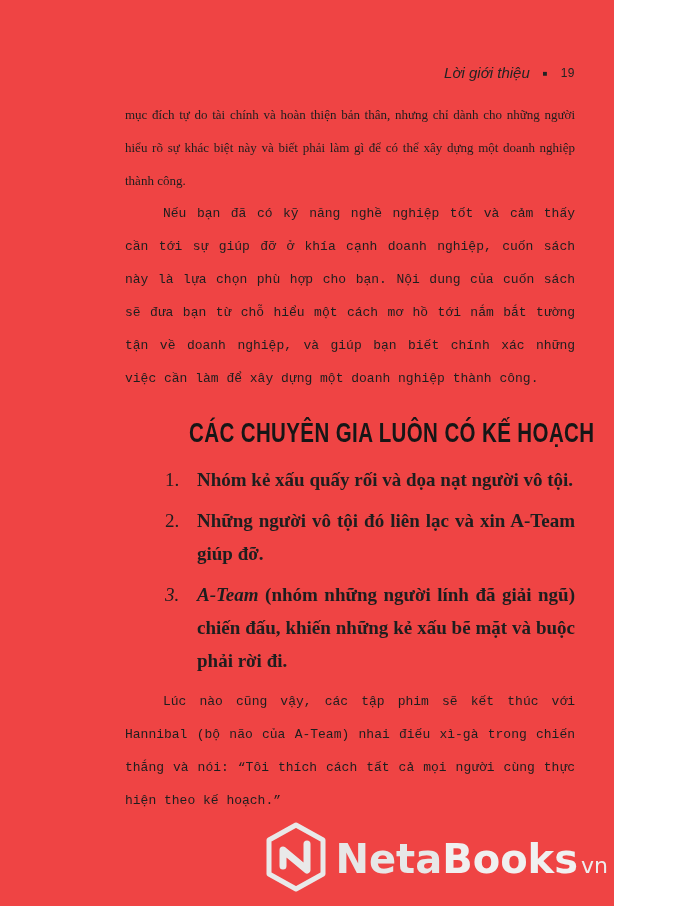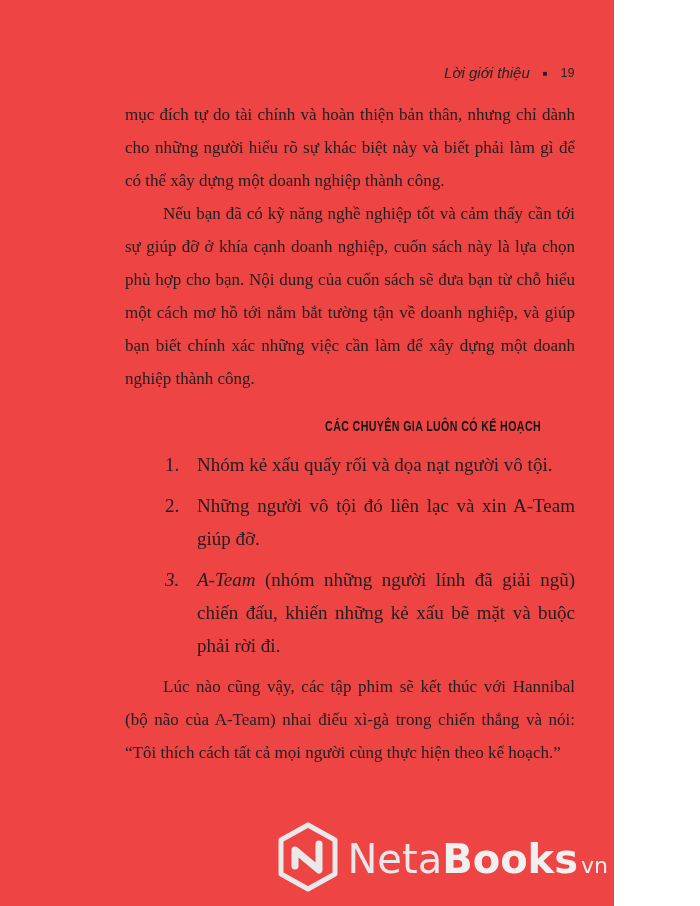--- a/index.html
+++ b/index.html
@@ -28,33 +28,33 @@
     font-family: "Liberation Sans", "DejaVu Sans", sans-serif;
     font-size: 15px;
     color: #232323;
     margin-bottom: 17px;
   }
   .rh-title { font-style: italic; }
   .rh-sep { font-size: 8px; line-height: 1; position: relative; top: 1px; }
   .rh-page { font-size: 12px; letter-spacing: 0.5px; }
   .body-p {
     margin: 0;
-    font-size: 17px;
+    font-size: 13px;
     line-height: 33px;
     text-align: justify;
     text-justify: inter-word;
   }
-  .indent { text-indent: 38px; }
+  .indent { text-indent: 38px; font-family: Liberation Mono, monospace; }
   .it { font-style: italic; }
   .section-heading {
     margin: 23px 0 14px 0;
-    text-align: right;
+    text-align: center;
     font-family: "Liberation Sans", "DejaVu Sans", sans-serif;
     font-weight: bold;
-    font-size: 14px;
+    font-size: 27px;
     color: #161616;
     white-space: nowrap;
   }
   .cond {
     display: inline-block;
     transform: scaleX(0.76);
     transform-origin: center;
     letter-spacing: 0.5px;
   }
   .numbered-list { margin: 3px 0 0 40px; }
@@ -64,38 +64,39 @@
     flex-shrink: 0;
     font-size: 19px;
     line-height: 33px;
   }
   .li-marker.mk-italic { font-style: italic; }
   .li-text {
     flex: 1;
     font-size: 19px;
     line-height: 33px;
     text-align: justify;
+    font-weight: bold;
   }
   .p-after-list { margin-top: 1px; }
   .watermark {
     position: absolute;
     right: 6px; bottom: 10px;
     display: flex;
     align-items: center;
     pointer-events: none;
   }
   .wm-logo { margin-right: 6px; }
   .wm-text {
     font-family: "DejaVu Sans", sans-serif;
     font-size: 40px;
     line-height: 1;
     letter-spacing: 0px;
     white-space: nowrap;
   }
-  .wm-neta { font-weight: normal; color: #e7e7e7; }
+  .wm-neta { font-weight: bold; color: #e7e7e7; }
   .wm-books { font-weight: bold; color: #f0f0f0; }
   .wm-vn {
     font-size: 22px;
     color: #ededed;
     font-weight: normal;
     margin-left: 3px;
   }
 </style>
 </head>
 <body>

